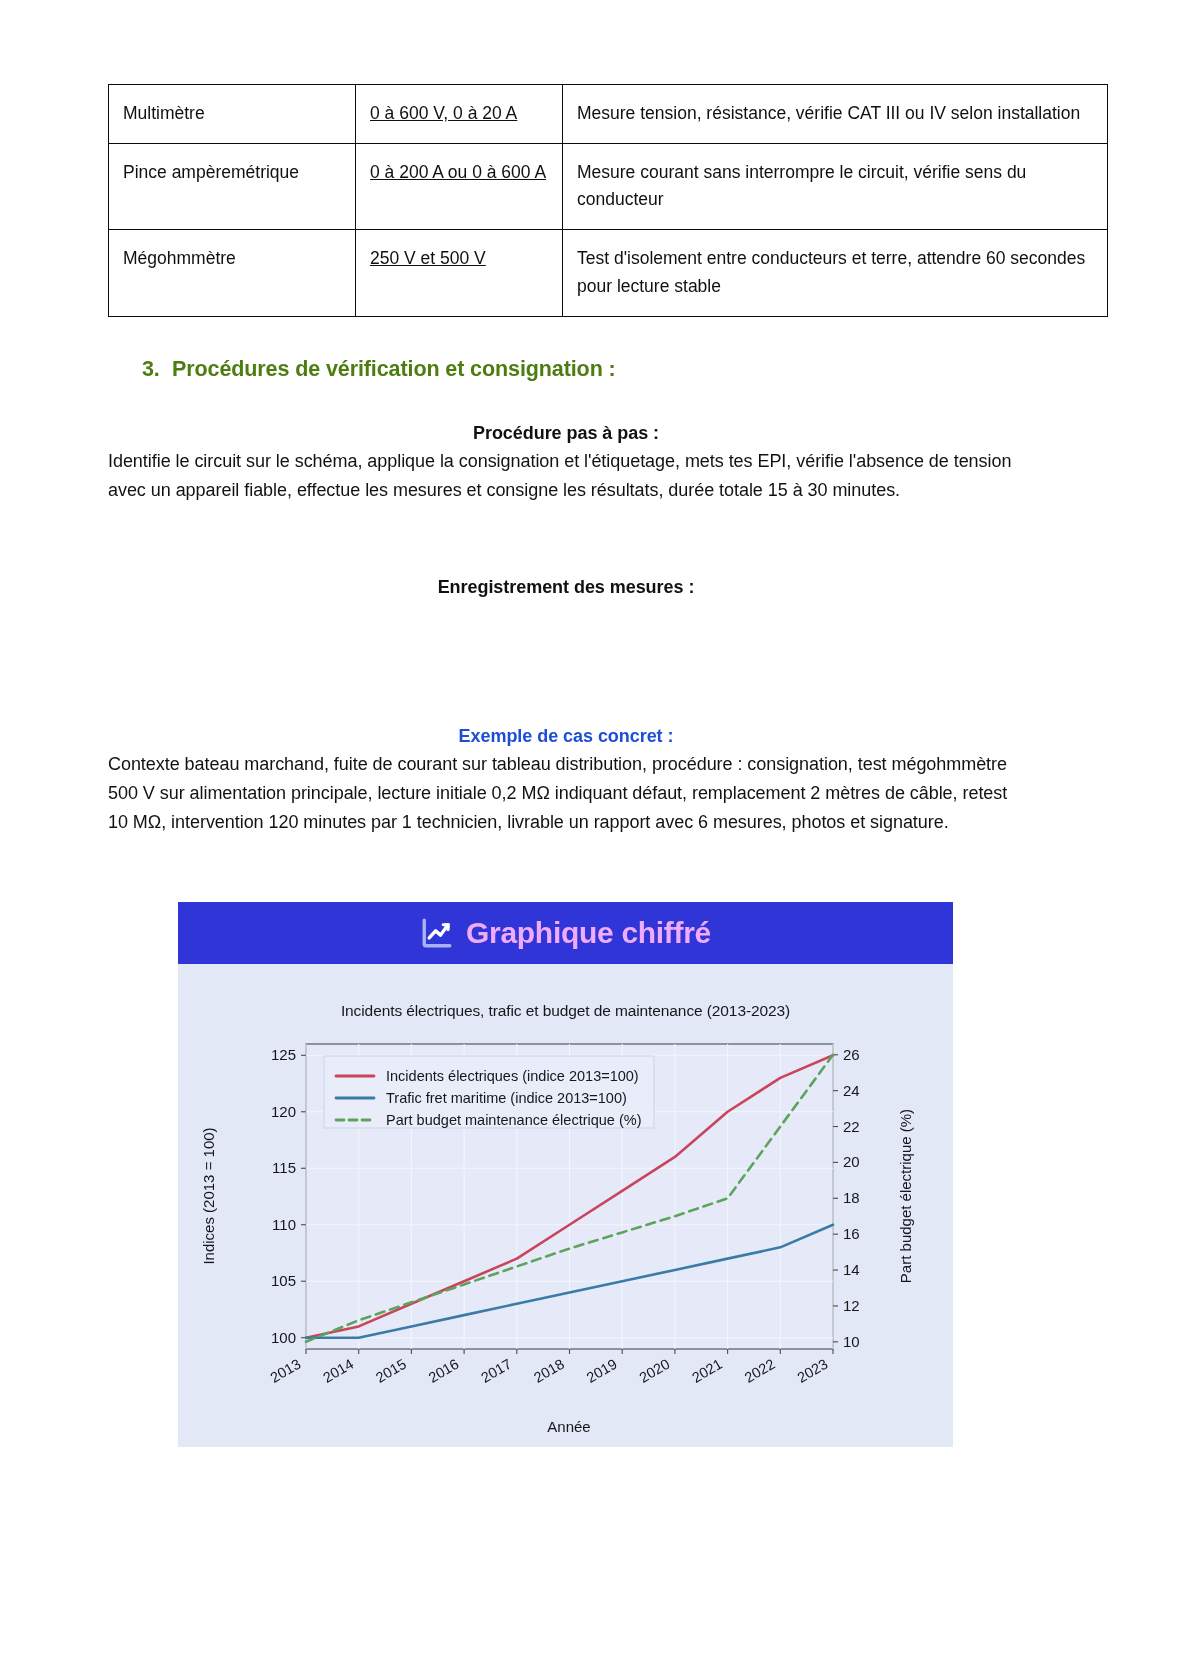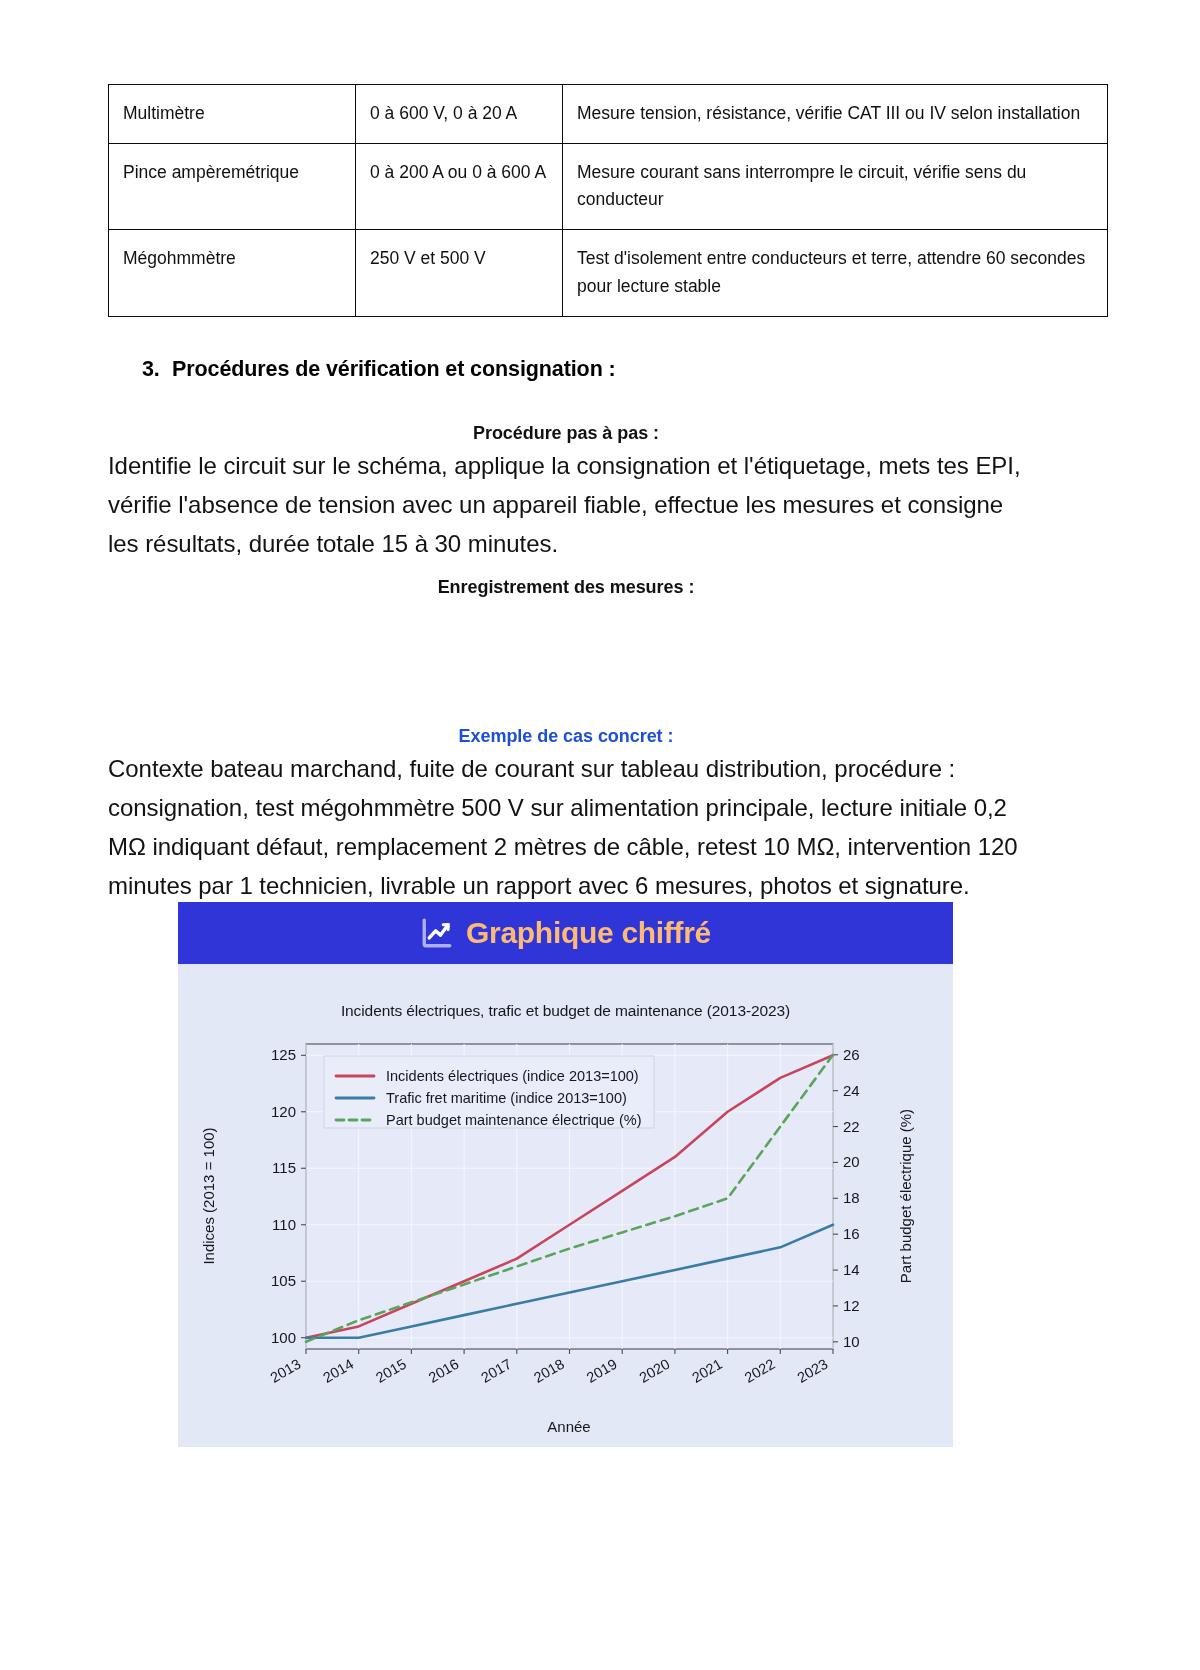--- a/index.html
+++ b/index.html
@@ -35,31 +35,31 @@
   .spec-table td {
     border: 1.6px solid #0b0b0b;
     padding: 15px 14px 16px 14px;
     font-size: 17.5px;
     line-height: 1.55;
     vertical-align: top;
     color: #101010;
     margin-left: 48px;
   }
   .spec-table td.col-device { width: 218px; }
-  .spec-table td.col-range  { width: 178px; }
+  .spec-table td.col-range  { width: 178px; text-decoration: underline; }
   .spec-table td.col-desc   { width: 516px; }
 
   
   .section-heading {
     position: absolute;
     left: 142px;
     top: 357px;
     font-size: 21.5px;
     font-weight: bold;
-    color: #000000;
+    color: #4d7c0f;
     letter-spacing: -0.1px;
   }
   .section-heading .num {
     display: inline-block;
     width: 30px;
   }
 
   .block {
     position: absolute;
     left: 108px;
@@ -69,21 +69,21 @@
     margin: 0 0 3px 0;
     font-size: 18px;
     font-weight: bold;
     color: #111111;
     letter-spacing: -0.05px;
     text-align: center;
   }
   .block h4.green { color: #1d4ed8; }
   .block p {
     margin: 0;
-    font-size: 24px;
+    font-size: 18px;
     line-height: 1.62;
     color: #121212;
     letter-spacing: -0.05px;
   }
   #block-procedure { top: 423px; }
   #block-enregistrement { top: 577px; }
   #block-exemple { top: 726px; }
 
   
   .chart-card {
@@ -97,21 +97,21 @@
   }
   .chart-banner {
     height: 62px;
     background: #2f35d6;
     display: flex;
     align-items: center;
     justify-content: center;
     gap: 12px;
   }
   .chart-banner .banner-title {
-    color: #fdba74;
+    color: #f0abfc;
     font-size: 30px;
     font-weight: bold;
     letter-spacing: -0.3px;
   }
   .chart-banner .banner-icon {
     width: 34px;
     height: 34px;
     display: block;
   }
 

